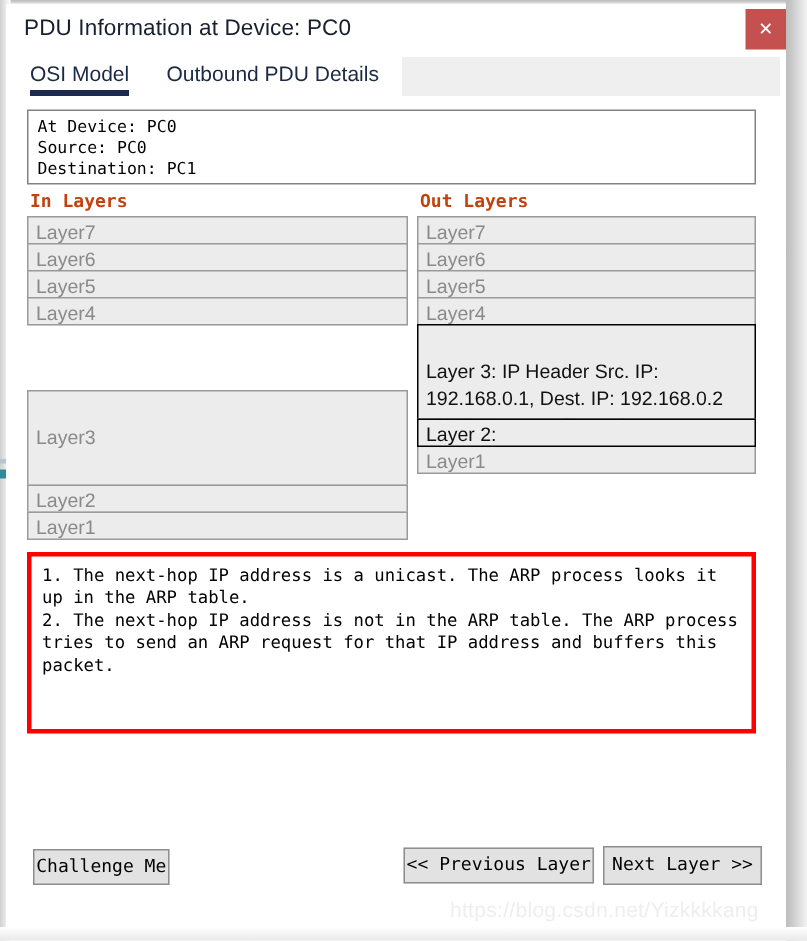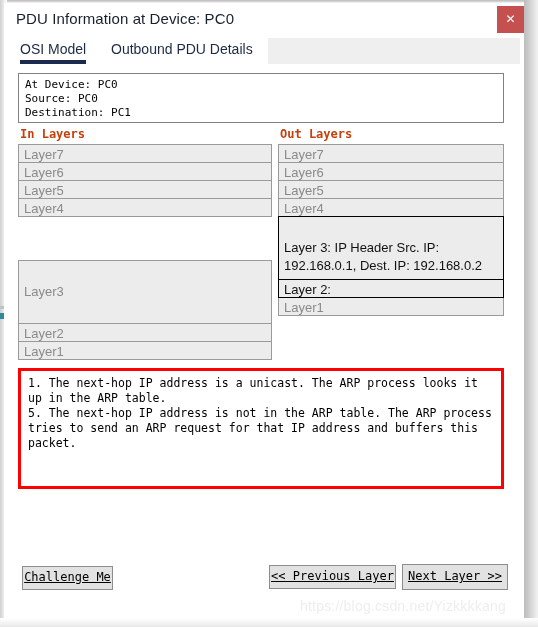--- a/index.html
+++ b/index.html
@@ -214,21 +214,20 @@
     box-sizing: border-box;
     border: 1px solid #8d8d8d;
     background: #e2e2e2;
     font-family: "DejaVu Sans Mono", monospace;
     font-size: 12px;
     color: #000000;
     text-align: center;
     cursor: pointer;
     line-height: 20px;
     height: 24px;
-    text-decoration: underline;
   }
   .btn-challenge { left: 18px;  top: 501px; width: 91px; }
   .btn-prev      { left: 265px; top: 500px; width: 127px; }
   .btn-next      { left: 398px; top: 499px; width: 106px; height: 26px; line-height: 22px; }
 
   
   .watermark {
     position: absolute;
     left: 300px; top: 598px;
     font-size: 14px;
@@ -294,21 +293,21 @@
             <div class="layer h-small">Layer6</div>
             <div class="layer h-small">Layer5</div>
             <div class="layer h-small">Layer4</div>
             <div class="layer h-text active">Layer 3: IP Header Src. IP: 192.168.0.1, Dest. IP: 192.168.0.2 ICMP Message Type: 8</div>
             <div class="layer h-small active">Layer 2:</div>
             <div class="layer h-small">Layer1</div>
           </div>
       </div>
 
       <div class="descbox">1. The next-hop IP address is a unicast. The ARP process looks it up in the ARP table.
-5. The next-hop IP address is not in the ARP table. The ARP process tries to send an ARP request for that IP address and buffers this packet.</div>
+2. The next-hop IP address is not in the ARP table. The ARP process tries to send an ARP request for that IP address and buffers this packet.</div>
 
       <div class="btn btn-challenge">Challenge Me</div>
       <div class="btn btn-prev">&lt;&lt; Previous Layer</div>
       <div class="btn btn-next">Next Layer &gt;&gt;</div>
 
     </div>
   </div>
 
   <div class="watermark">https://blog.csdn.net/Yizkkkkang</div>
 

